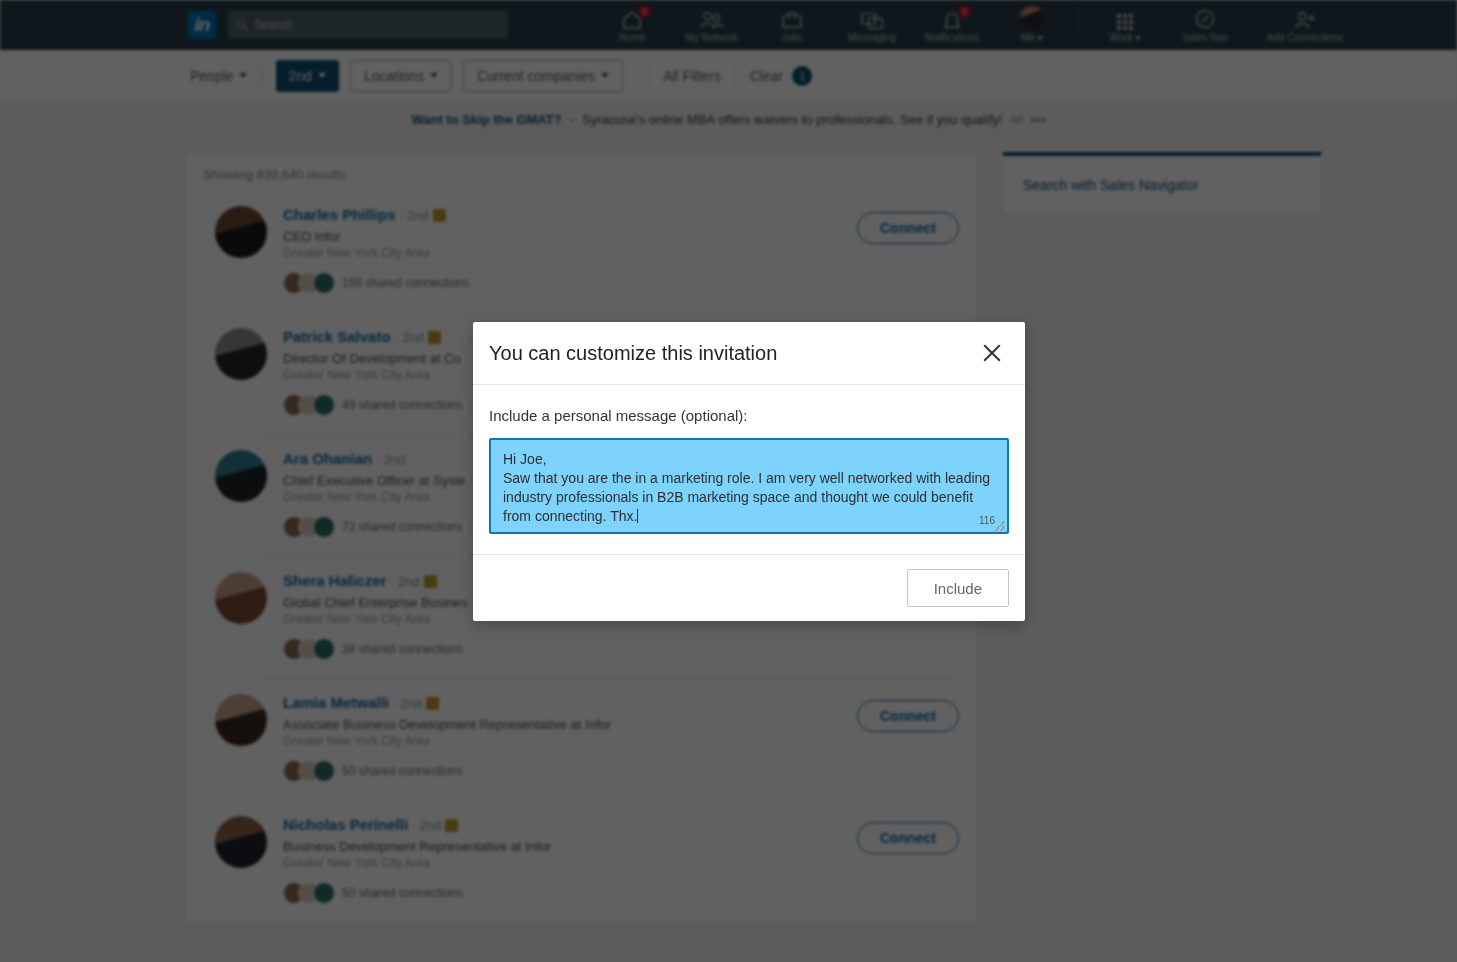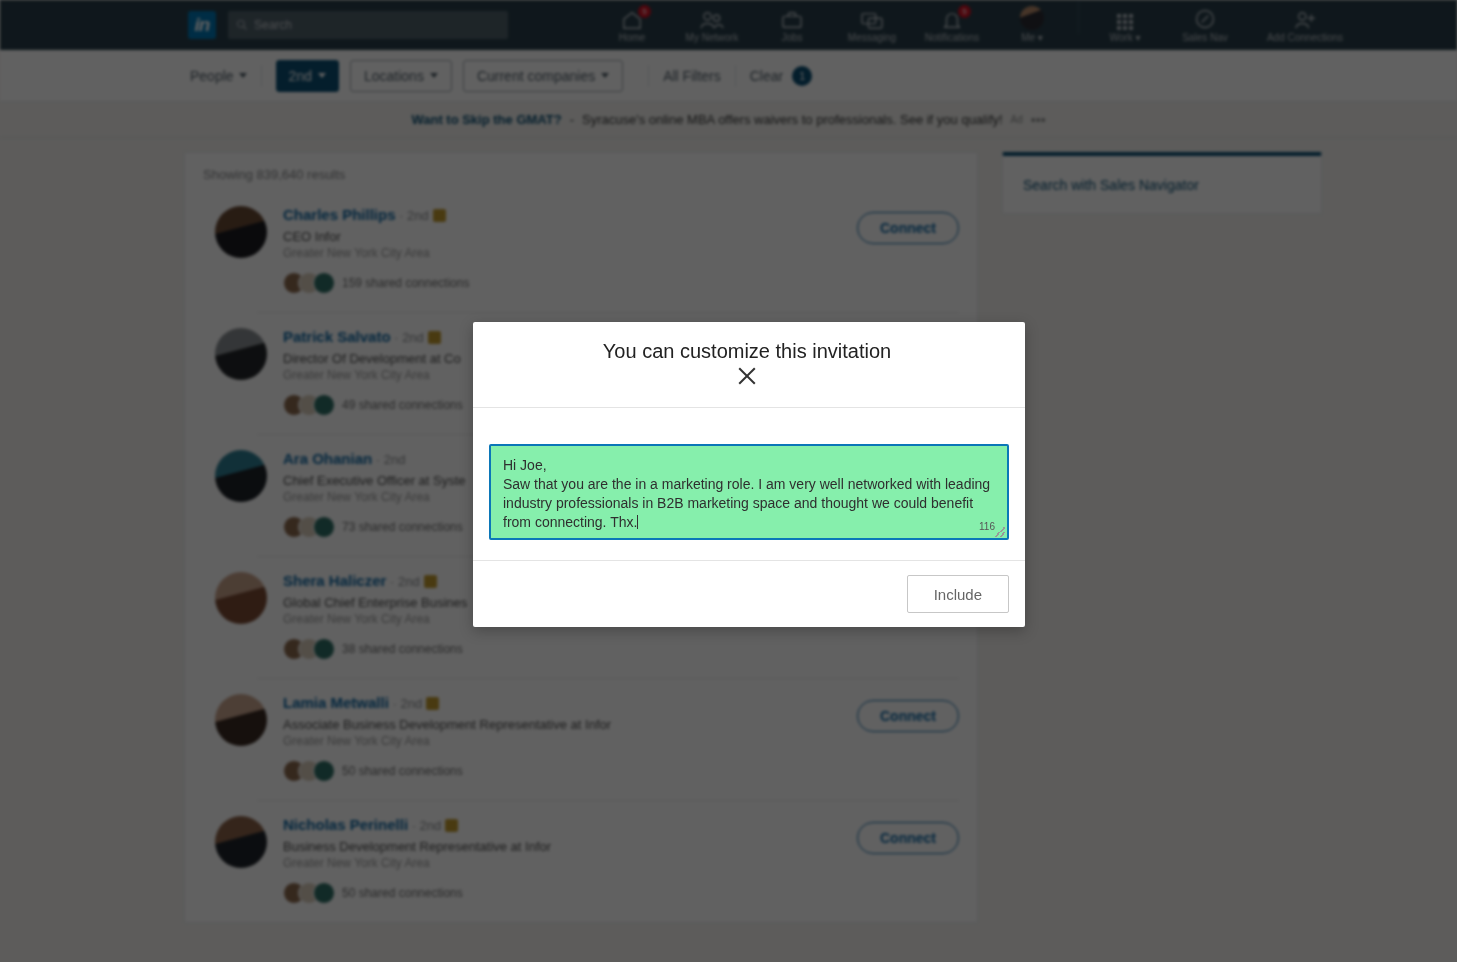--- a/index.html
+++ b/index.html
@@ -177,38 +177,37 @@
     position: absolute; z-index: 100;
     left: 473px; top: 322px; width: 552px;
     background: #fff; border-radius: 2px;
     box-shadow: 0 4px 14px rgba(0,0,0,.25);
     font-family: "Liberation Sans", sans-serif;
   }
   .modal-head {
     display: flex; align-items: center; justify-content: space-between;
     padding: 18px 20px 18px 16px;
     border-bottom: 1px solid #e4e4e4;
-    flex-direction: column;
   }
   .modal-title { font-size: 20px; color: #222; font-weight: normal; }
   .modal-close {
     background: none; border: none; cursor: pointer;
     width: 26px; height: 26px; position: relative;
   }
   .modal-close i {
     position: absolute; left: 2px; top: 12px;
     width: 22px; height: 2px; background: #333;
   }
   .modal-close i:first-child { transform: rotate(45deg); }
   .modal-close i:last-child { transform: rotate(-45deg); }
   .modal-body { padding: 22px 16px 20px 16px; }
   .modal-label { font-size: 15px; color: #333; }
   .ta-wrap {
     margin-top: 14px; border: 2px solid #0b77b8;
-    border-radius: 2px; position: relative; background: #86efac;
+    border-radius: 2px; position: relative; background: #7dd3fc;
   }
   .ta-text {
     width: 100%; height: 92px; border: none; outline: none; resize: none;
     padding: 10px 12px 0 12px;
     font-family: "Liberation Sans", sans-serif;
     font-size: 14px; line-height: 19px; color: #2f2f2f;
     white-space: pre-wrap; overflow: hidden;
   }
   .ta-count {
     position: absolute; right: 12px; bottom: 6px;
@@ -515,20 +514,21 @@
 <div class="modal">
   <div class="modal-head">
     <div class="modal-title">You can customize this invitation</div>
     <button class="modal-close">
         <i></i>
         <i></i>
       </button>
   </div>
 
   <div class="modal-body">
+    <div class="modal-label">Include a personal message (optional):</div>
     <div class="ta-wrap">
       <div class="ta-text">Hi Joe,
 Saw that you are the in a marketing role. I am very well networked with leading industry professionals in B2B marketing space and thought we could benefit from connecting. Thx.<span style="display: inline-block; width: 1px; height: 14px; background: rgb(51, 51, 51); vertical-align: -2px;"></span></div>
       <div class="ta-count">116</div>
       <div class="ta-grip"></div>
     </div>
   </div>
 
   <div class="modal-foot">
     <button class="btn-cancel">Include</button>

